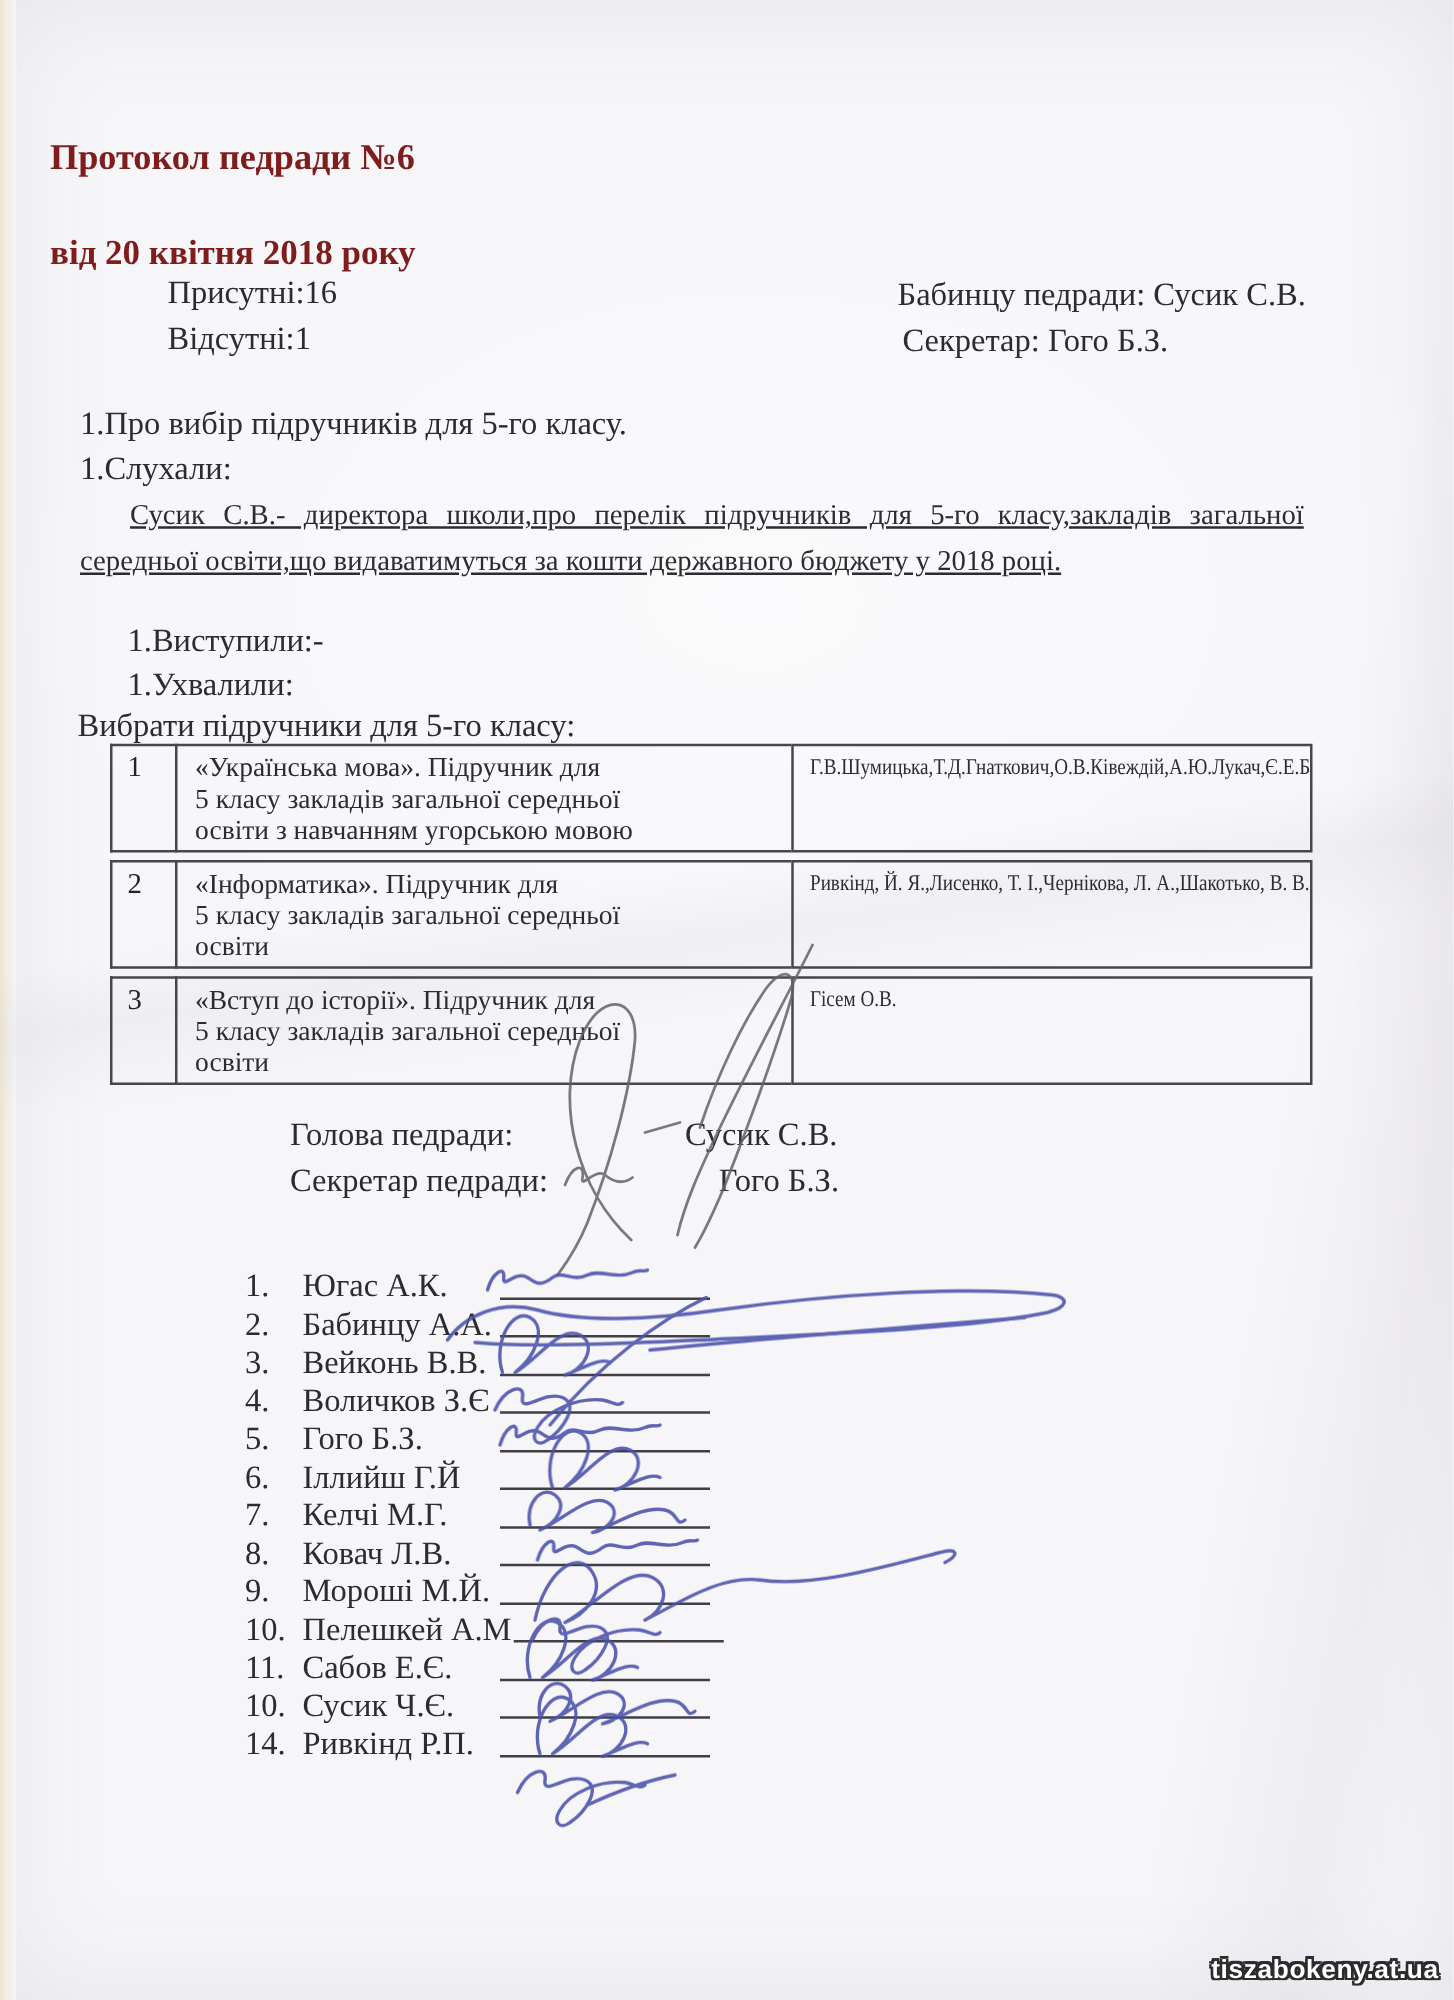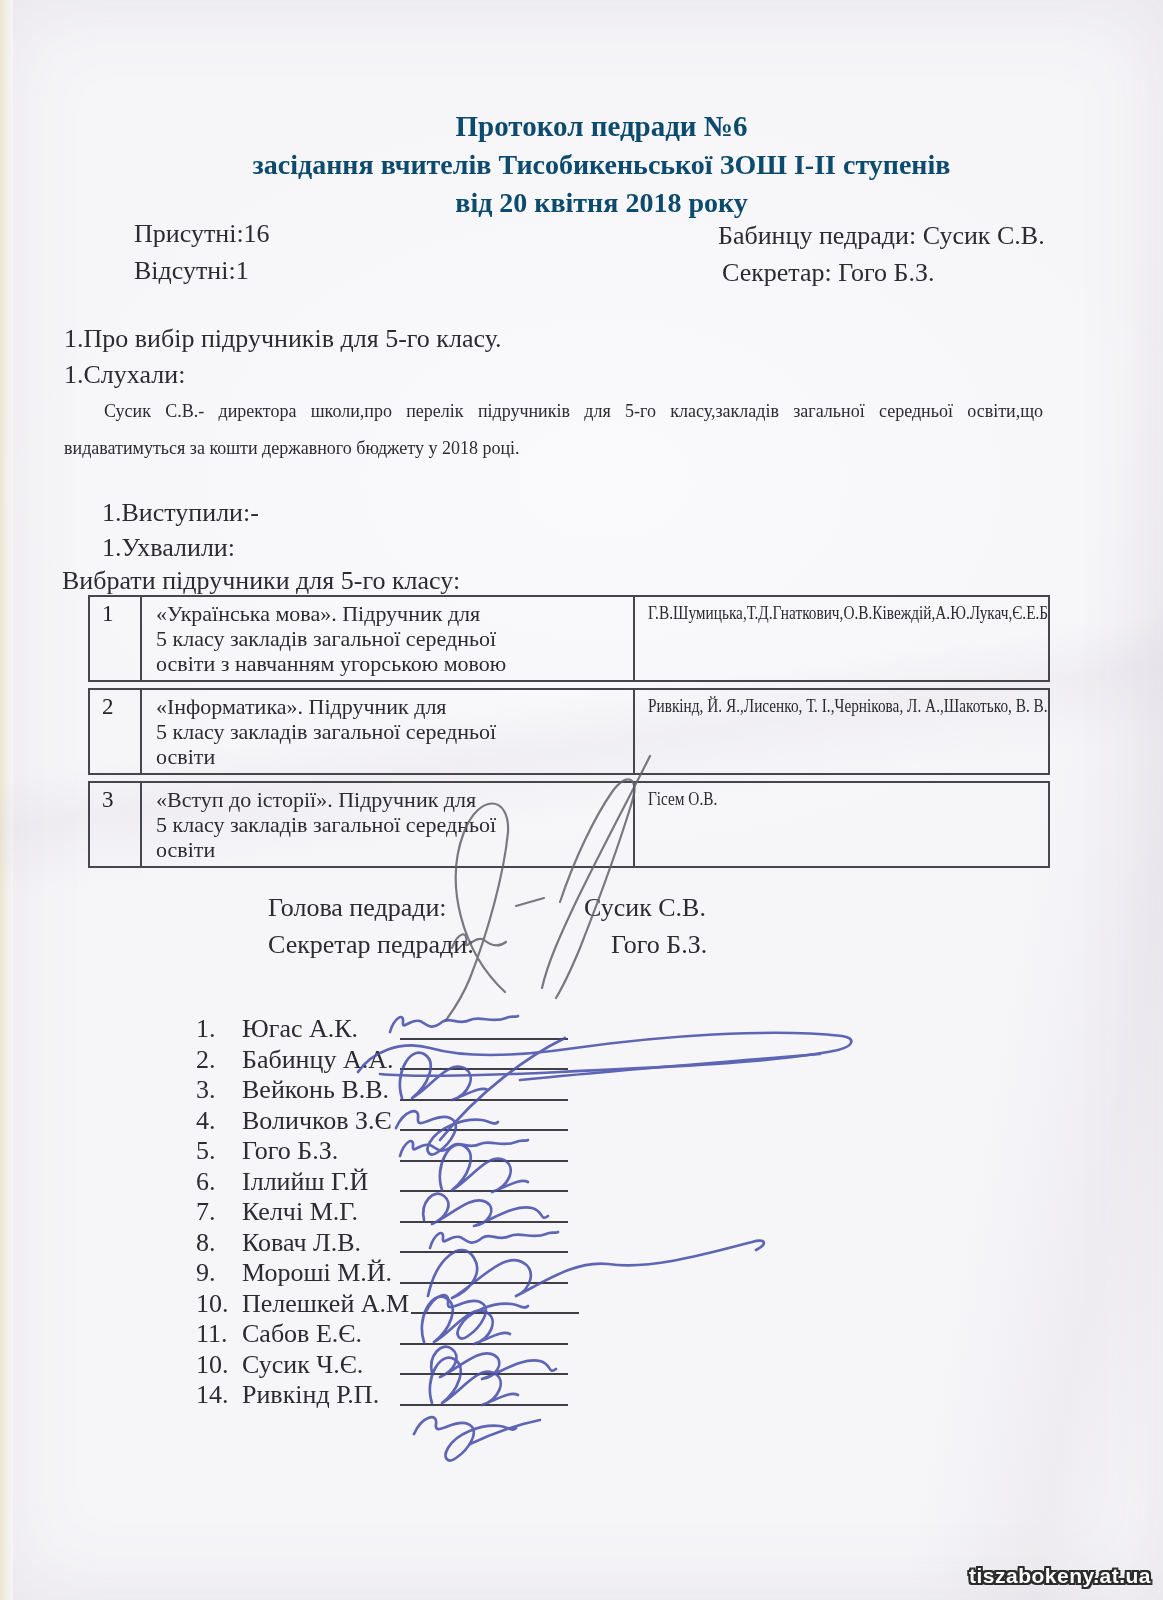--- a/index.html
+++ b/index.html
@@ -12,39 +12,39 @@
   }
   .paper-edge { position:absolute; left:0; top:0; bottom:0; width:13px;
     background:linear-gradient(90deg,#eee5cf 0%, #f3f0ea 55%, #f6f5f8 100%); }
   .crease { position:absolute; inset:0; pointer-events:none;
     background:
       linear-gradient(172deg, transparent 44%, rgba(203,198,212,0.16) 47%, transparent 51%),
       linear-gradient(100deg, transparent 82%, rgba(203,198,212,0.18) 91%, transparent 97%),
       radial-gradient(900px 600px at 52% 30%, rgba(255,255,255,0.45), transparent 70%);
   }
   .abs { position:absolute; font-size:26px; line-height:1.15; white-space:nowrap; }
-  .hline { position:absolute; left:40px; right:0; text-align:center; font-weight:bold; color:#0c4a6e;font-family:Liberation Serif, serif; }
+  .hline { position:absolute; left:40px; right:0; text-align:left; font-weight:bold; color:#7f1d1d;font-family:Liberation Serif, serif; }
   .title { font-size:29px; }
   .sub   { font-size:28px; }
   .agenda-h { font-size:27px; }
-  .para { font-size:18px; line-height:37px; text-align:justify; text-indent:40px; white-space:normal; }
+  .para { font-size:23px; line-height:37px; text-align:justify; text-indent:40px; white-space:normal;text-decoration:underline; }
 
   table.books { position:absolute; left:88px; top:589px; width:962px;
     border-collapse:separate; border-spacing:0 6px; table-layout:fixed; }
   table.books td { border-top:2px solid #47464c; border-bottom:2px solid #47464c;
     border-left:2px solid #47464c; vertical-align:top; overflow:hidden; }
   table.books td:last-child { border-right:2px solid #47464c; }
   td.c-num { font-size:23px; padding:4px 0 0 12px; color:#232328; }
   td.c-title { padding:4px 44px 4px 14px; }
   td.c-title .pre { display:block; white-space:pre-line; font-size:22px; line-height:25px; }
   td.c-auth { padding:6px 4px 4px 13px; }
   td.c-auth .cond { display:inline-block; white-space:nowrap; font-size:18px;
     transform:scaleX(0.85); transform-origin:0 50%; }
 
-  .sig-label, .sig-name { position:absolute; font-size:26px; white-space:nowrap;margin-left:36px; }
+  .sig-label, .sig-name { position:absolute; font-size:26px; white-space:nowrap; }
 
   .teachers { position:absolute; left:196px; top:1014px; }
   .t-row { display:flex; align-items:baseline; height:30.5px; font-size:26px; }
   .t-num { width:46px; flex:0 0 auto; }
   .t-name { min-width:156px; flex:0 0 auto; }
   .t-line { width:168px; flex:0 0 auto; border-bottom:2.5px solid #403f46;
     align-self:flex-end; margin:0 0 5px 2px; height:18px; }
 
   svg.ink { position:absolute; left:0; top:0; pointer-events:none; }
   .g-ink path, .g-ink use { fill:none; stroke-linecap:round; stroke-linejoin:round; }
@@ -58,21 +58,20 @@
                  0 -2px 0 #2c2c2c, 0 2px 0 #2c2c2c, -2px 0 0 #2c2c2c, 2px 0 0 #2c2c2c;margin-left:25px; }
 </style>
 </head>
 <body>
 
 <div class="page">
   <div class="paper-edge"></div>
   <div class="crease"></div>
 
   <div class="hline title" style="top:110px">Протокол педради №6</div>
-  <div class="hline sub" style="top:149px">засідання вчителів Тисобикеньської ЗОШ І-ІІ ступенів</div>
   <div class="hline sub" style="top:187px">від 20 квітня 2018 року</div>
 
   <span class="abs" style="left:134px;top:219px">Присутні:16</span>
   <span class="abs" style="left:718px;top:221px">Бабинцу педради: Сусик С.В.</span>
   <span class="abs" style="left:134px;top:256px">Відсутні:1</span>
   <span class="abs" style="left:722px;top:258px">Секретар: Гого Б.З.</span>
 
   <span class="abs" style="left:64px;top:324px">1.Про вибір підручників для 5-го класу.</span>
   <span class="abs" style="left:64px;top:360px">1.Слухали:</span>
   <div class="abs para" style="left:64px;top:393px;width:979px">Сусик С.В.- директора школи,про перелік підручників для 5-го класу,закладів загальної середньої освіти,що видаватимуться за кошти державного бюджету у 2018 році.</div>

